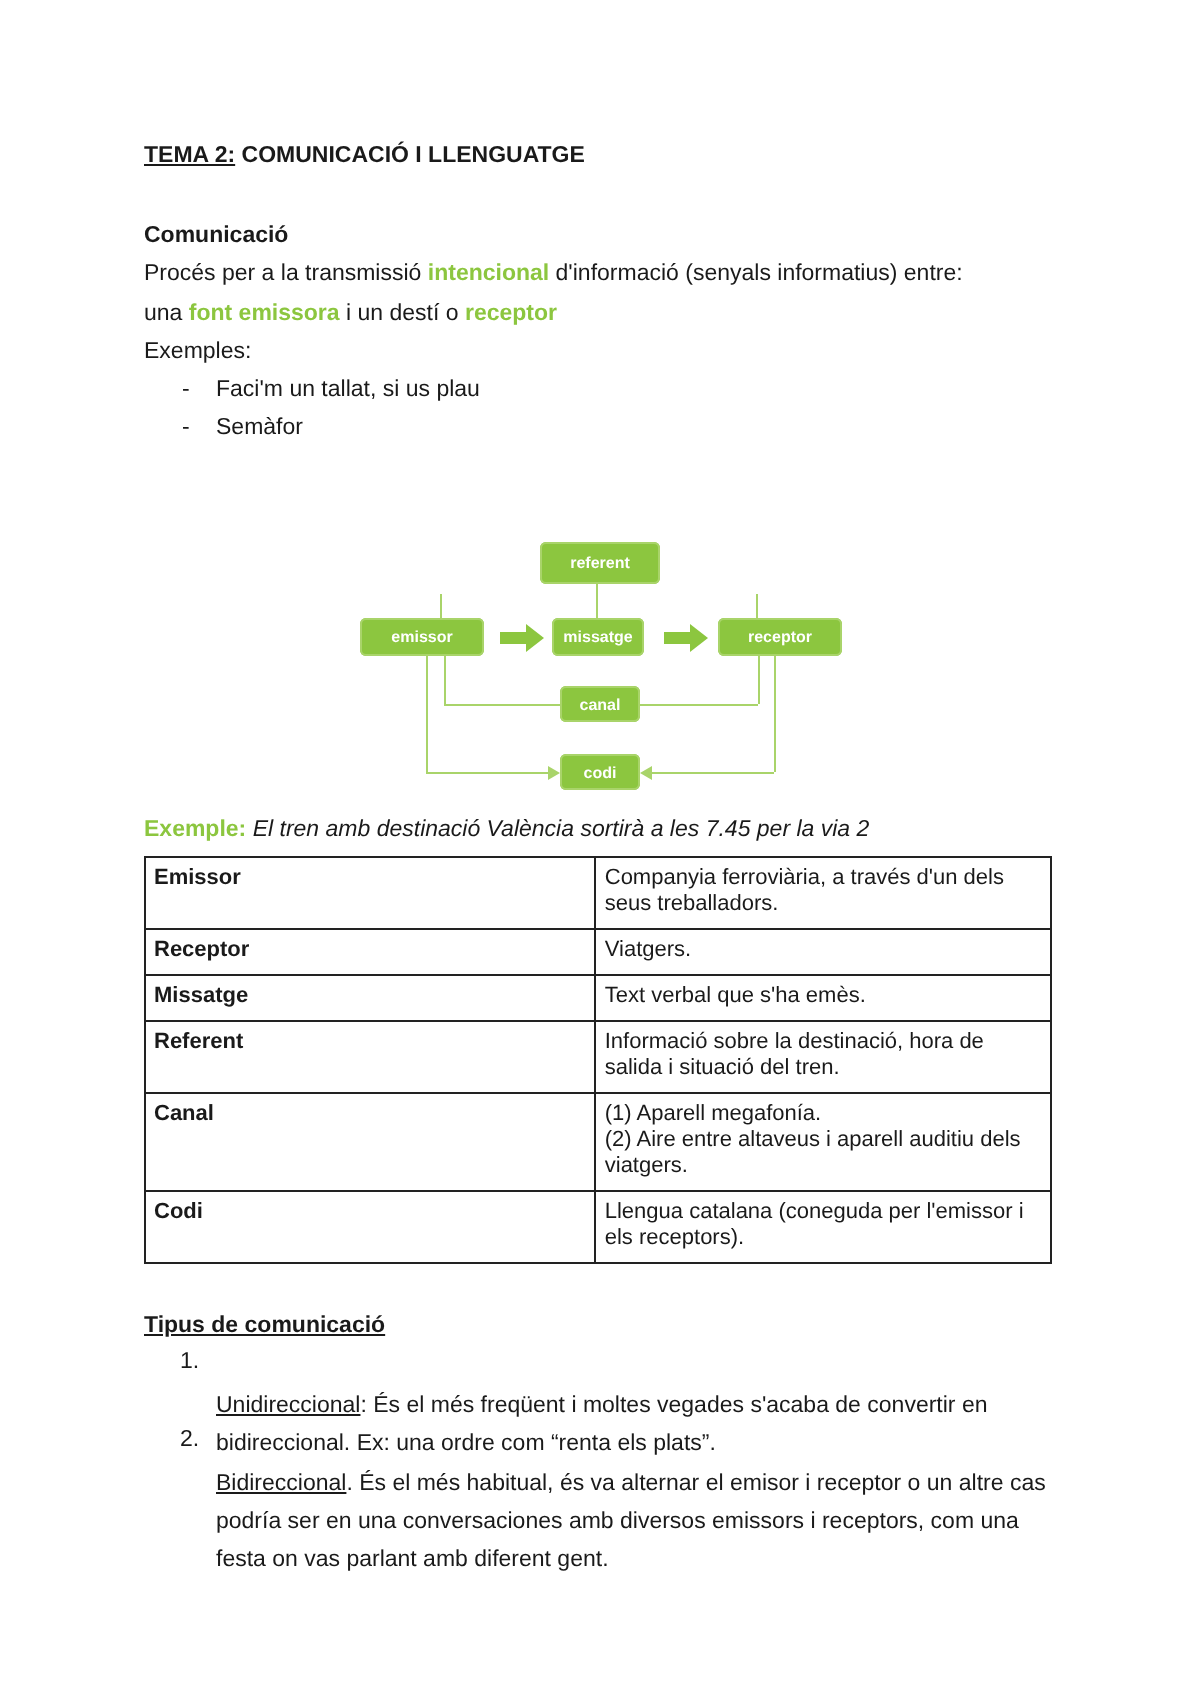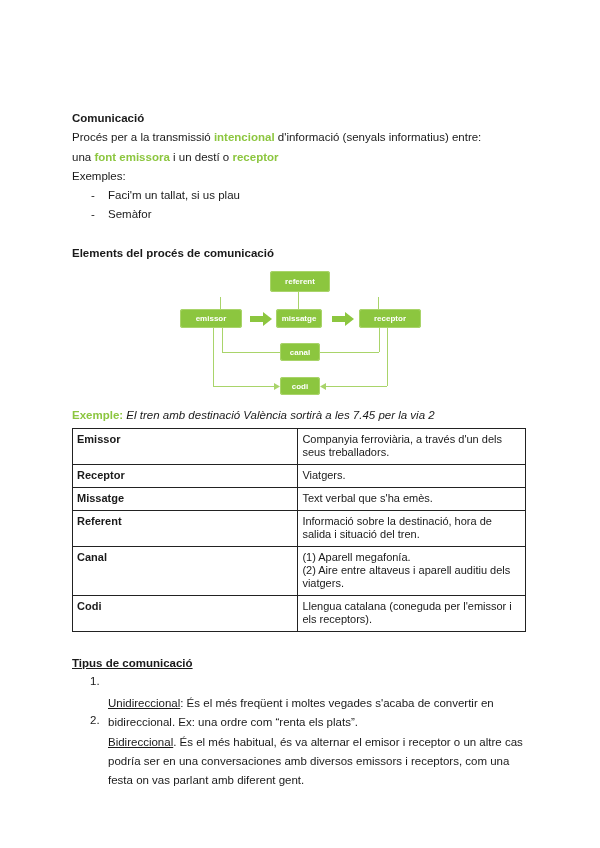--- a/index.html
+++ b/index.html
@@ -28,36 +28,38 @@
 
     .ol { position: absolute; left: 90px; line-height: 19px; font-size: 11.5px; }
     .ol .num { position: absolute; left: 0; }
     .ol .txt { position: absolute; left: 18px; width: 420px; white-space: normal; margin-top: 22px; }
   </style>
 </head>
 <body>
 
 <div class="page">
 
+  <div class="line bold" style="top:71px;">
+    <span class="u">TEMA 2:</span><span> COMUNICACIÓ I LLENGUATGE</span>
+  </div>
   <div class="line bold" style="top:111px;">Comunicació</div>
 
   <div class="line" style="top:130px;">
     <span>Procés per a la transmissió </span><span class="green">intencional</span><span> d'informació (senyals informatius) entre:</span>
   </div>
   <div class="line" style="top:150px;">
     <span>una </span><span class="green">font emissora</span><span> i un destí o </span><span class="green">receptor</span>
   </div>
   <div class="line" style="top:169px;">Exemples:</div>
 
   <div class="bullet" style="left:91px; top:188px;">-</div>
   <div class="bullet" style="left:108px; top:188px;">Faci'm un tallat, si us plau</div>
   <div class="bullet" style="left:91px; top:207px;">-</div>
   <div class="bullet" style="left:108px; top:207px;text-align:right;">Semàfor</div>
 
-  <div class="line bold" style="top:246px;">Elements del procés de comunicació</div>
 
   <div class="diagram">
 
     <div class="dline" style="left:50px; top:32px; width:1px; height:12px;"></div>
     <div class="dline" style="left:208px; top:32px; width:1px; height:12px;"></div>
     <div class="dline" style="left:128px; top:27px; width:1px; height:18px;"></div>
 
     <div class="dline" style="left:52px; top:63px; width:1px; height:24px;"></div>
     <div class="dline" style="left:52px; top:87px; width:58px; height:1px;"></div>
     <div class="dline" style="left:150px; top:87px; width:59px; height:1px;"></div>

